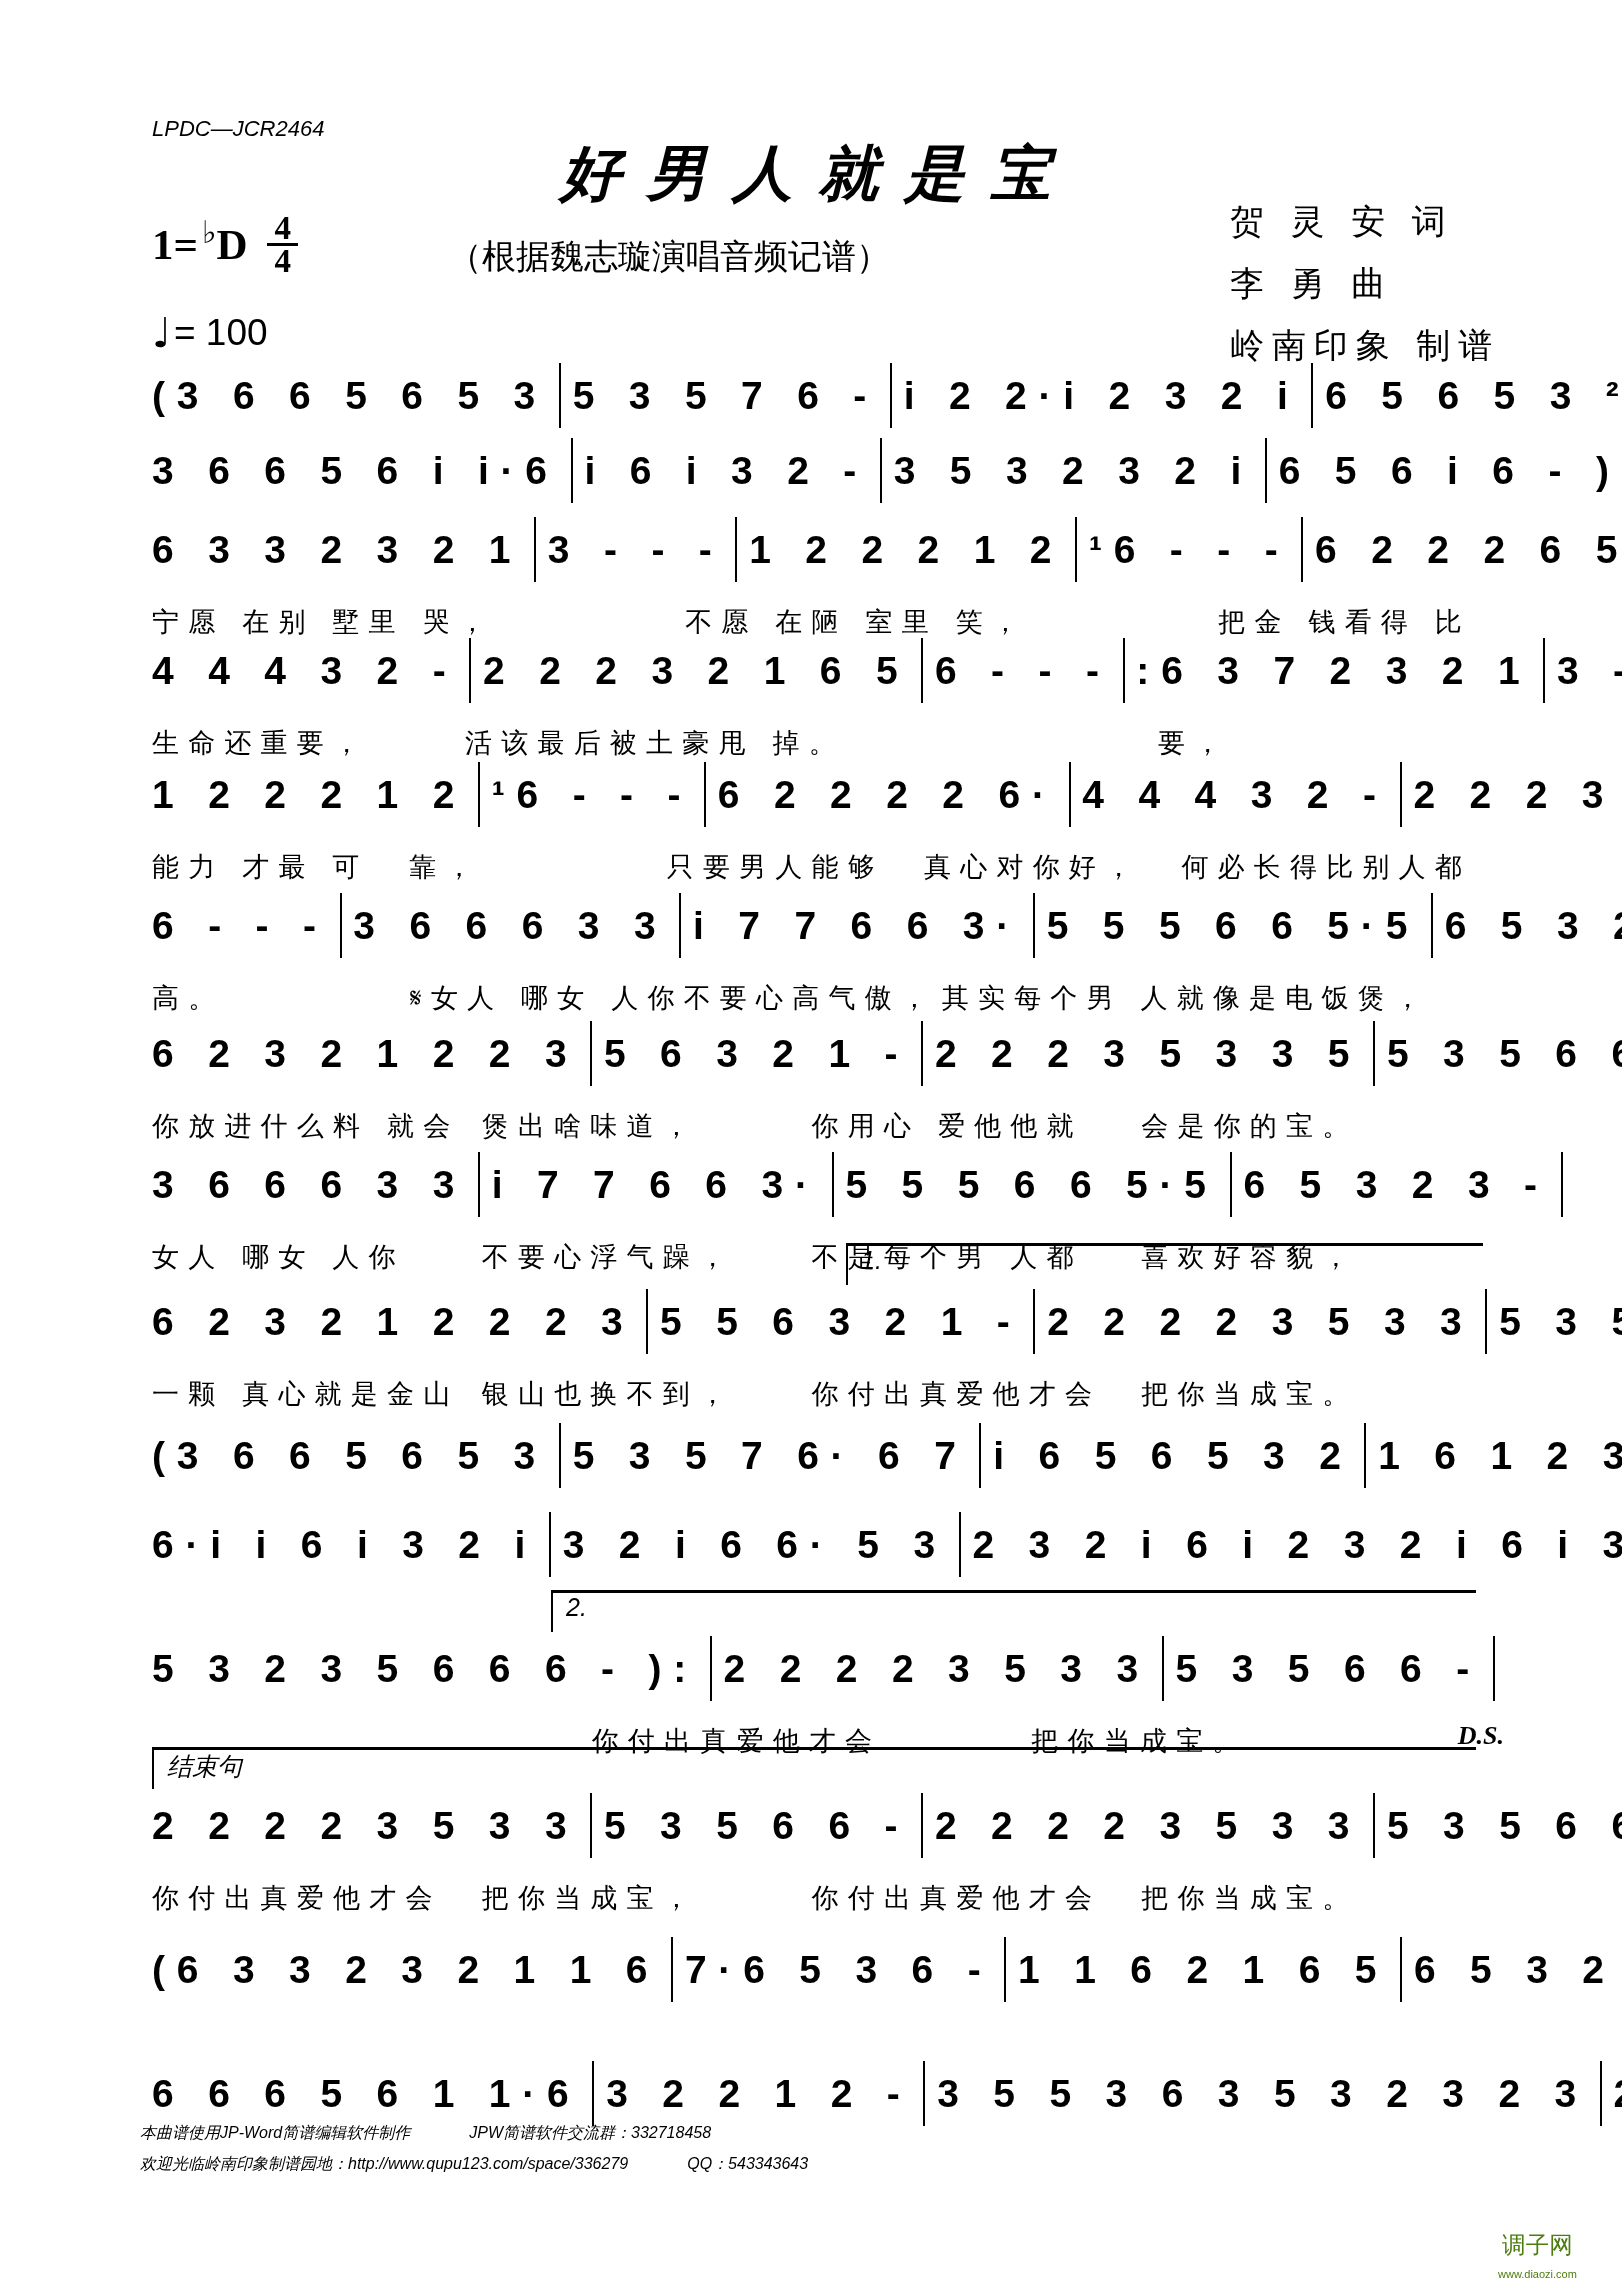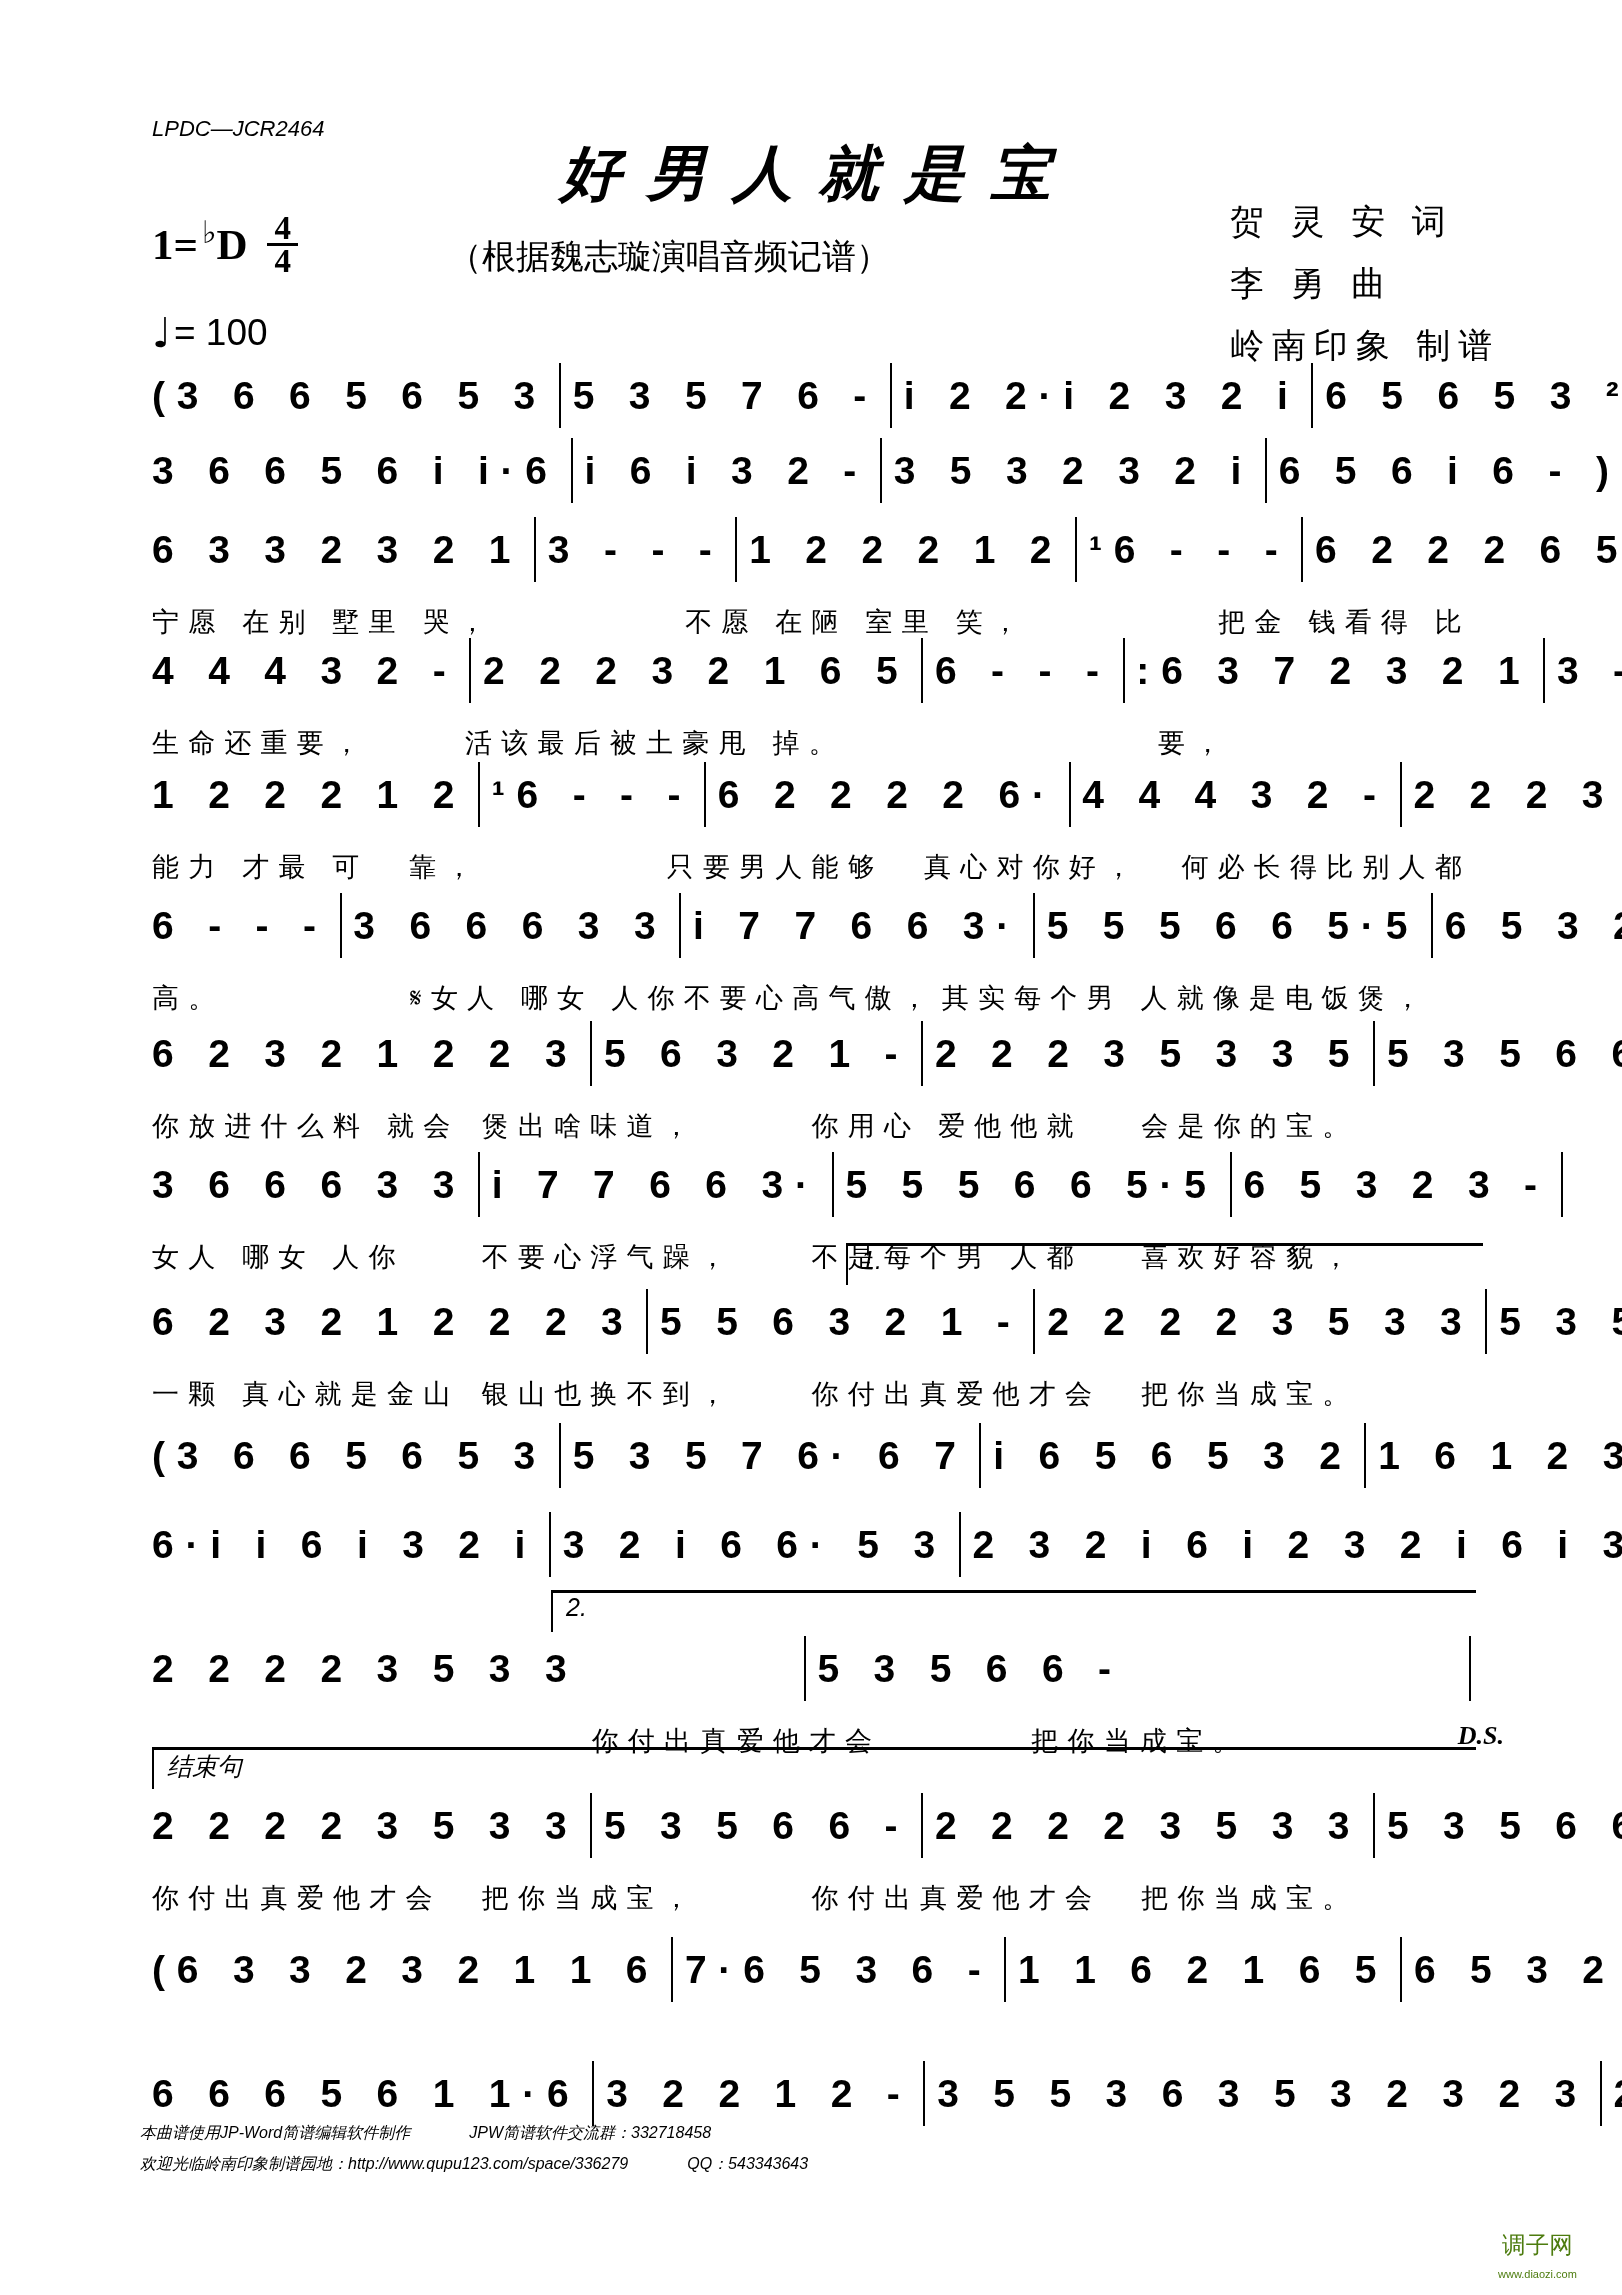--- a/index.html
+++ b/index.html
@@ -196,20 +196,21 @@
     <div class="system" style="top: 1512px;">
       <div class="notes">
         <div class="measure">6·i i 6 i 3 2 i</div>
         <div class="measure">3 2 i 6 6· 5 3</div>
         <div class="measure">2 3 2 i 6 i 2 3 2 i 6 i 3 3 2 3</div>
       </div>
     </div>
     <div class="system" style="top: 1636px;">
       <div class="volta" style="left: 399px; top: -46px; width: 910px;">2.</div>
       <div class="notes">
+        <div class="measure">5 3 2 3 5 6 6 6 - ):</div>
         <div class="measure">2 2 2 2 3 5 3 3</div>
         <div class="measure">5 3 5 6 6 -</div>
       </div>
       <div class="lyrics">
         <div class="lyric"></div>
         <div class="lyric">你付出真爱他才会</div>
         <div class="lyric">把你当成宝。</div>
       </div>
       <div class="ds" style="right: -33px; top: 85px;">D.S.</div>
     </div>

